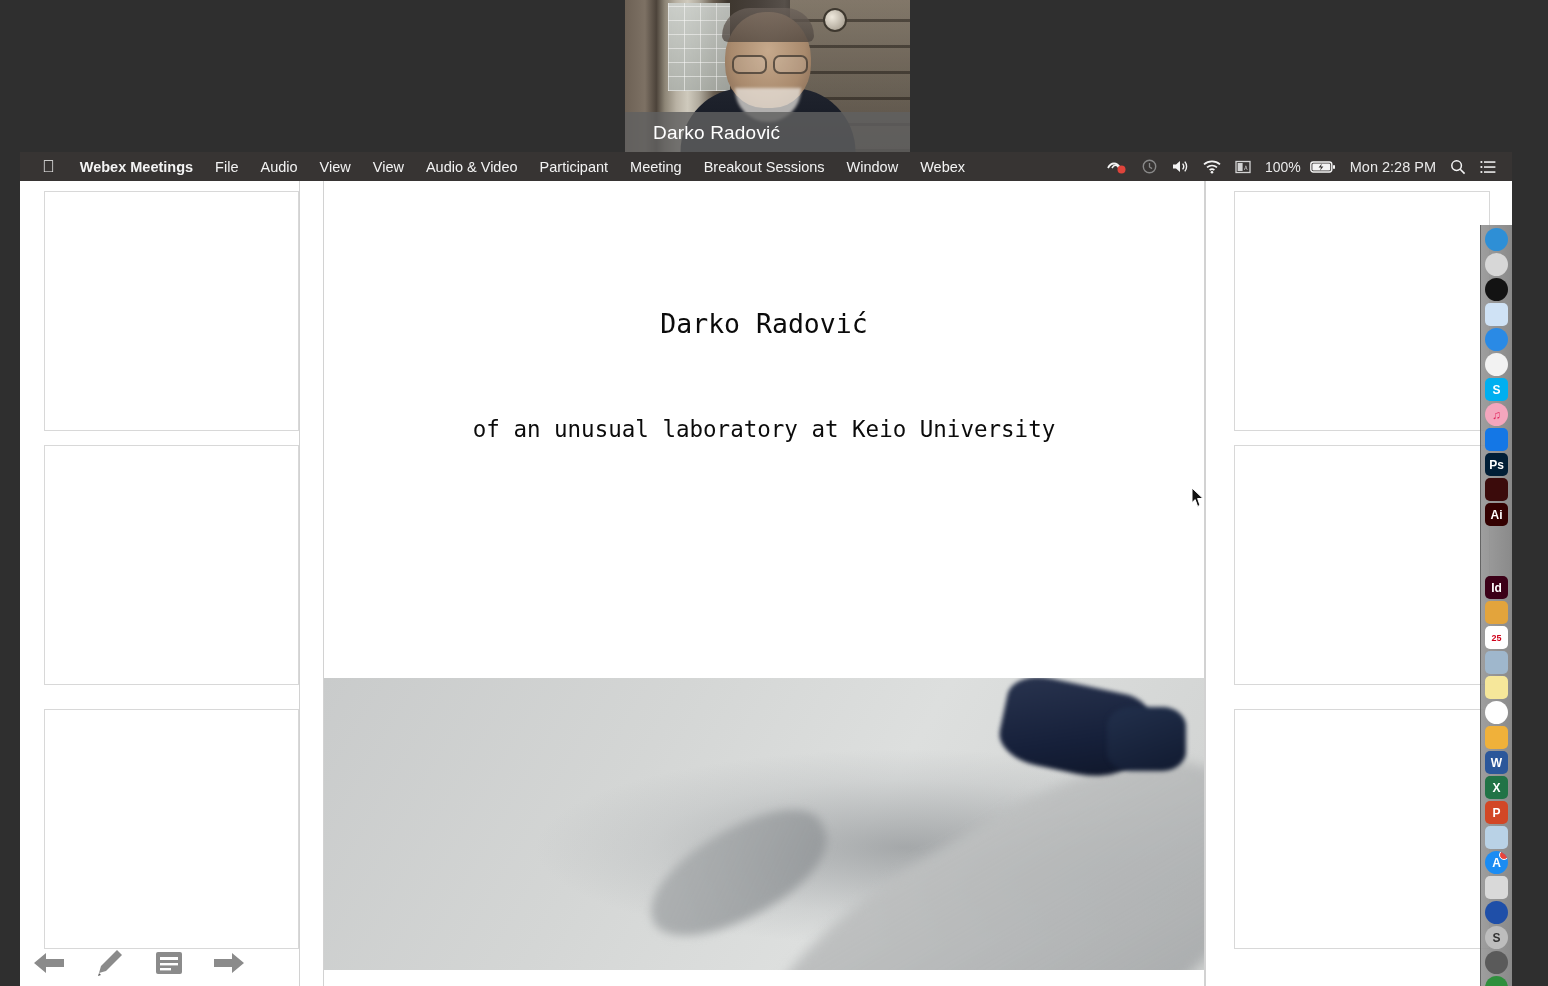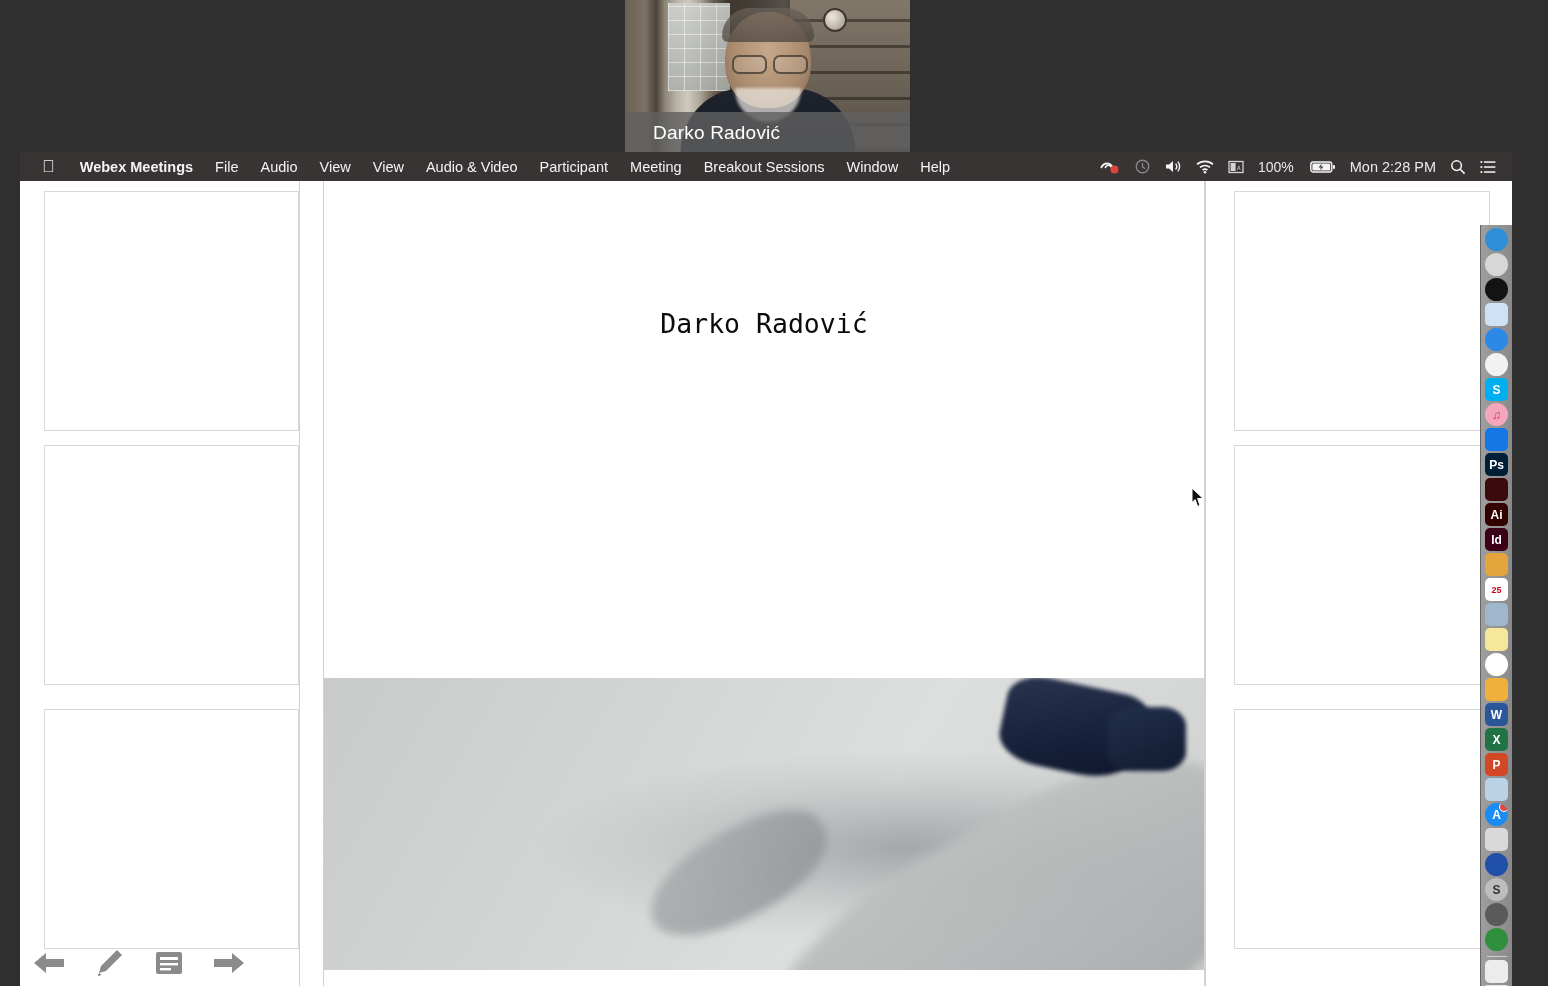--- a/index.html
+++ b/index.html
@@ -152,21 +152,21 @@
     <div class="mi app">Webex Meetings</div>
     <div class="mi">File</div>
     <div class="mi">Audio</div>
     <div class="mi">View</div>
     <div class="mi">View</div>
     <div class="mi">Audio &amp; Video</div>
     <div class="mi">Participant</div>
     <div class="mi">Meeting</div>
     <div class="mi">Breakout Sessions</div>
     <div class="mi">Window</div>
-    <div class="mi">Help</div>
+    <div class="mi">Webex</div>
     <div class="spacer"></div>
     <div class="right">
       <div class="sbi">
         <svg width="22" height="16" viewBox="0 0 22 16">
           <path d="M2 9c3-6 9-6 12 0" stroke="#fff" stroke-width="1.8" fill="none"></path>
           <path d="M6 9c2-3.6 5-3.6 7 0" stroke="#fff" stroke-width="1.6" fill="none"></path>
           <circle cx="15.5" cy="10.5" r="4" fill="#e8453c"></circle>
         </svg>
       </div>
       <div class="sbi">
@@ -189,21 +189,21 @@
           <circle cx="9" cy="12.2" r="1.3" fill="#fff"></circle>
         </svg>
       </div>
       <div class="sbi">
         <svg width="16" height="14" viewBox="0 0 16 14">
           <rect x="1" y="1.5" width="14" height="11" stroke="#dcdcdc" stroke-width="1.3" fill="none"></rect>
           <rect x="2.6" y="3" width="5" height="8" fill="#dcdcdc"></rect>
           <text x="9" y="10" font-size="6" fill="#dcdcdc" font-family="monospace">A</text>
         </svg>
       </div>
-      <div class="sbi" style="gap:16px">
+      <div class="sbi" style="gap:9px">
         <span class="batt-txt">100%</span>
         <svg width="26" height="14" viewBox="0 0 26 14">
           <rect x="0.8" y="2" width="21" height="10" rx="2.4" stroke="#fff" stroke-width="1.4" fill="none"></rect>
           <rect x="2.4" y="3.6" width="17.8" height="6.8" rx="1.2" fill="#fff"></rect>
           <path d="M11.8 3.4l-3.2 4h2.4l-1 3.4 3.4-4.2h-2.4z" fill="#373433"></path>
           <rect x="23" y="5" width="2" height="4" rx="1" fill="#fff"></rect>
         </svg>
       </div>
       <div class="sbi">Mon 2:28 PM</div>
       <div class="sbi">
@@ -233,20 +233,21 @@
       <div class="thumb" style="top:10px"></div>
       <div class="thumb" style="top:264px"></div>
       <div class="thumb" style="top:528px"></div>
     </div>
 
     <div id="slide">
       <div class="slide-title">
         <div>Darko Radović</div>
       </div>
       <div class="slide-sub">
+        <div>of an unusual laboratory at Keio University</div>
       </div>
       <div class="slide-photo">
         <div class="arm"></div>
         <div class="hand"></div>
         <div class="sleeve"></div>
         <div class="sleeve2"></div>
       </div>
     </div>
 
     <div class="thumbcol right">
@@ -298,21 +299,21 @@
           <span style="color: rgb(224, 40, 95);">♫</span>
         </div>
         <div class="dockicon" style="background: rgb(20, 119, 230);"></div>
         <div class="dockicon" style="background: rgb(0, 30, 54);">
           <span>Ps</span>
         </div>
         <div class="dockicon" style="background: rgb(59, 11, 11);"></div>
         <div class="dockicon" style="background: rgb(51, 0, 0);">
           <span>Ai</span>
         </div>
-        <div class="dockicon" style="background: rgb(59, 0, 23);">
+        <div class="dockicon" style="background: rgb(59, 0, 23); margin-top: 48px;">
           <span>Id</span>
         </div>
         <div class="dockicon" style="background: rgb(227, 164, 60);"></div>
         <div class="dockicon" style="background: rgb(255, 255, 255);">
           <span style="color: rgb(208, 2, 27); font-size: 9px;">25</span>
         </div>
         <div class="dockicon" style="background: rgb(159, 183, 204);"></div>
         <div class="dockicon" style="background: rgb(246, 231, 154);"></div>
         <div class="dockicon" style="background: rgb(255, 255, 255); border-radius: 50%;"></div>
         <div class="dockicon" style="background: rgb(240, 177, 58);"></div>

